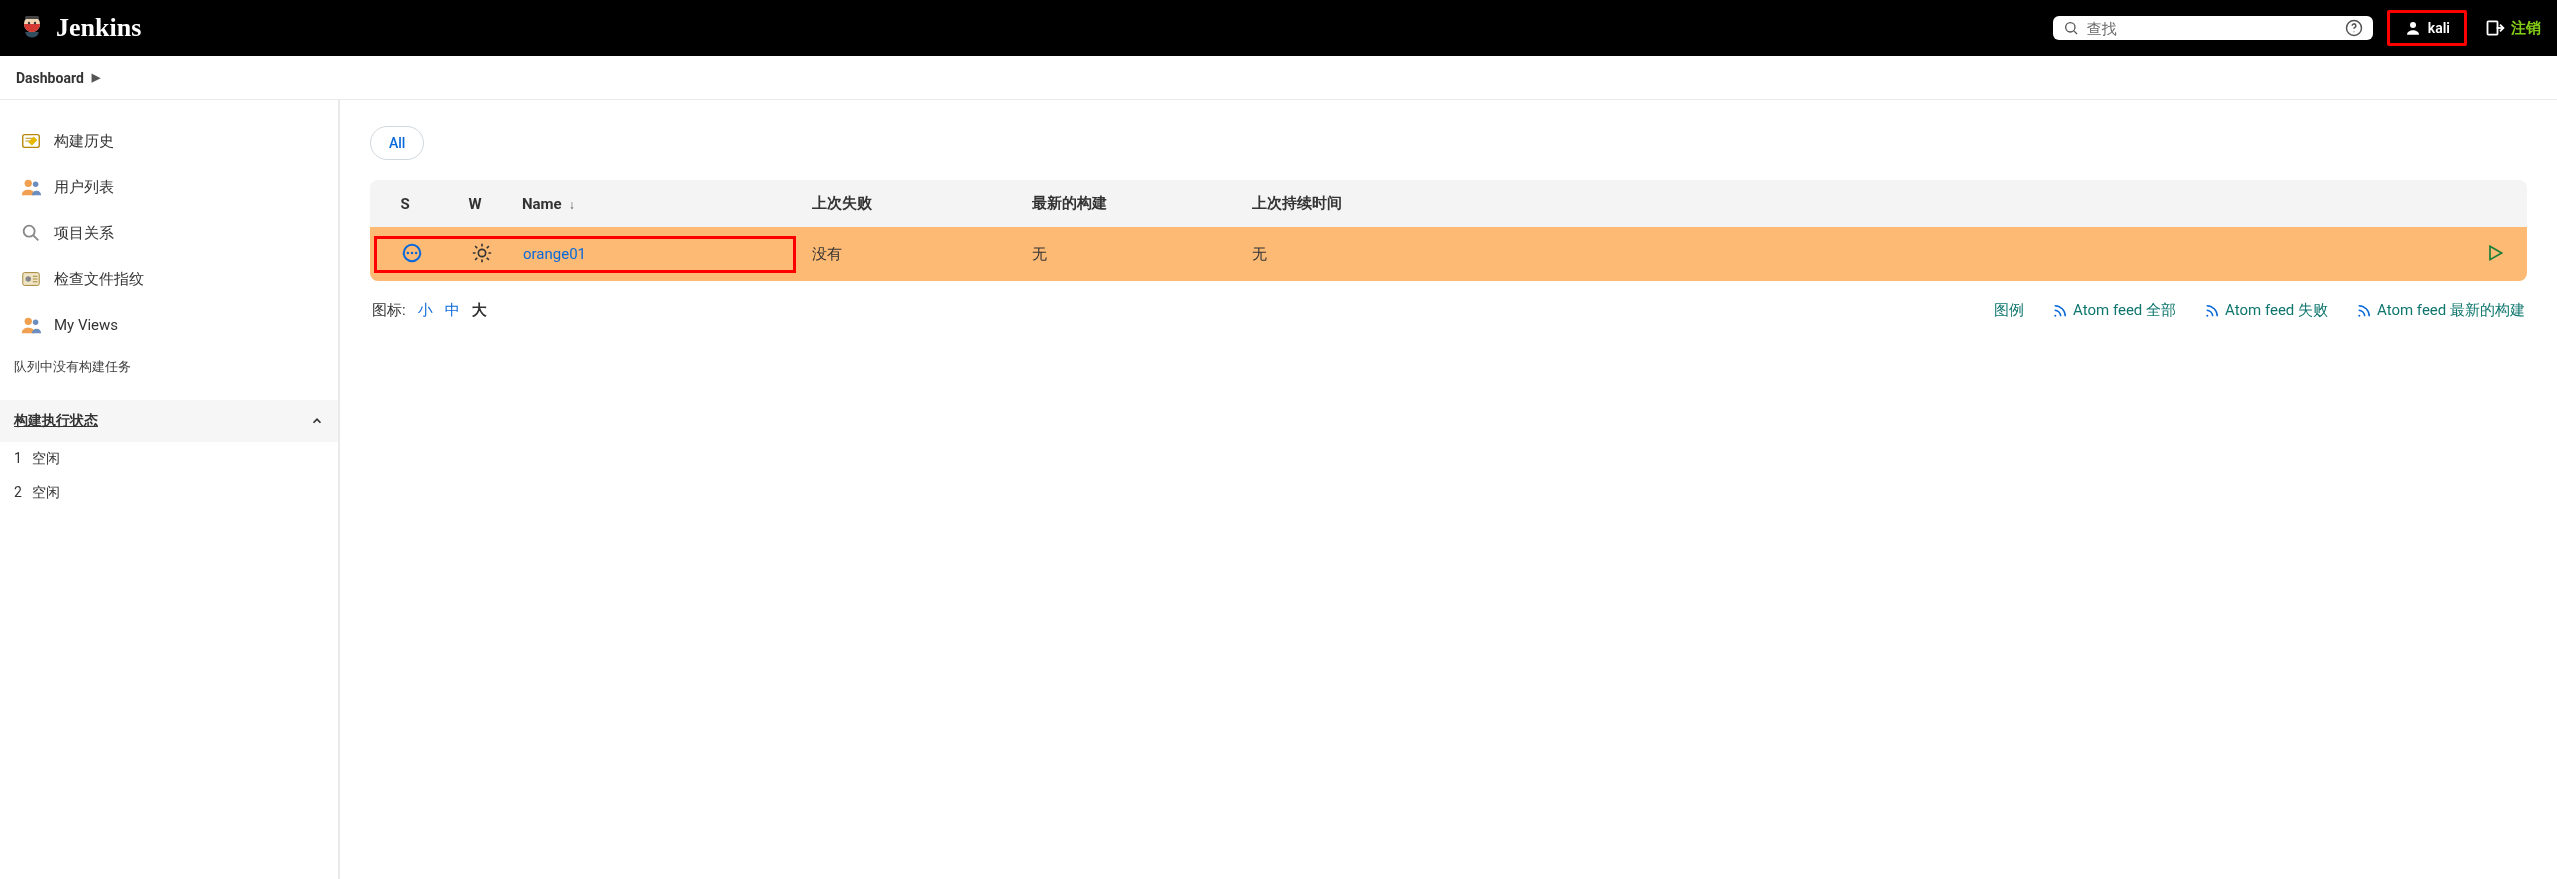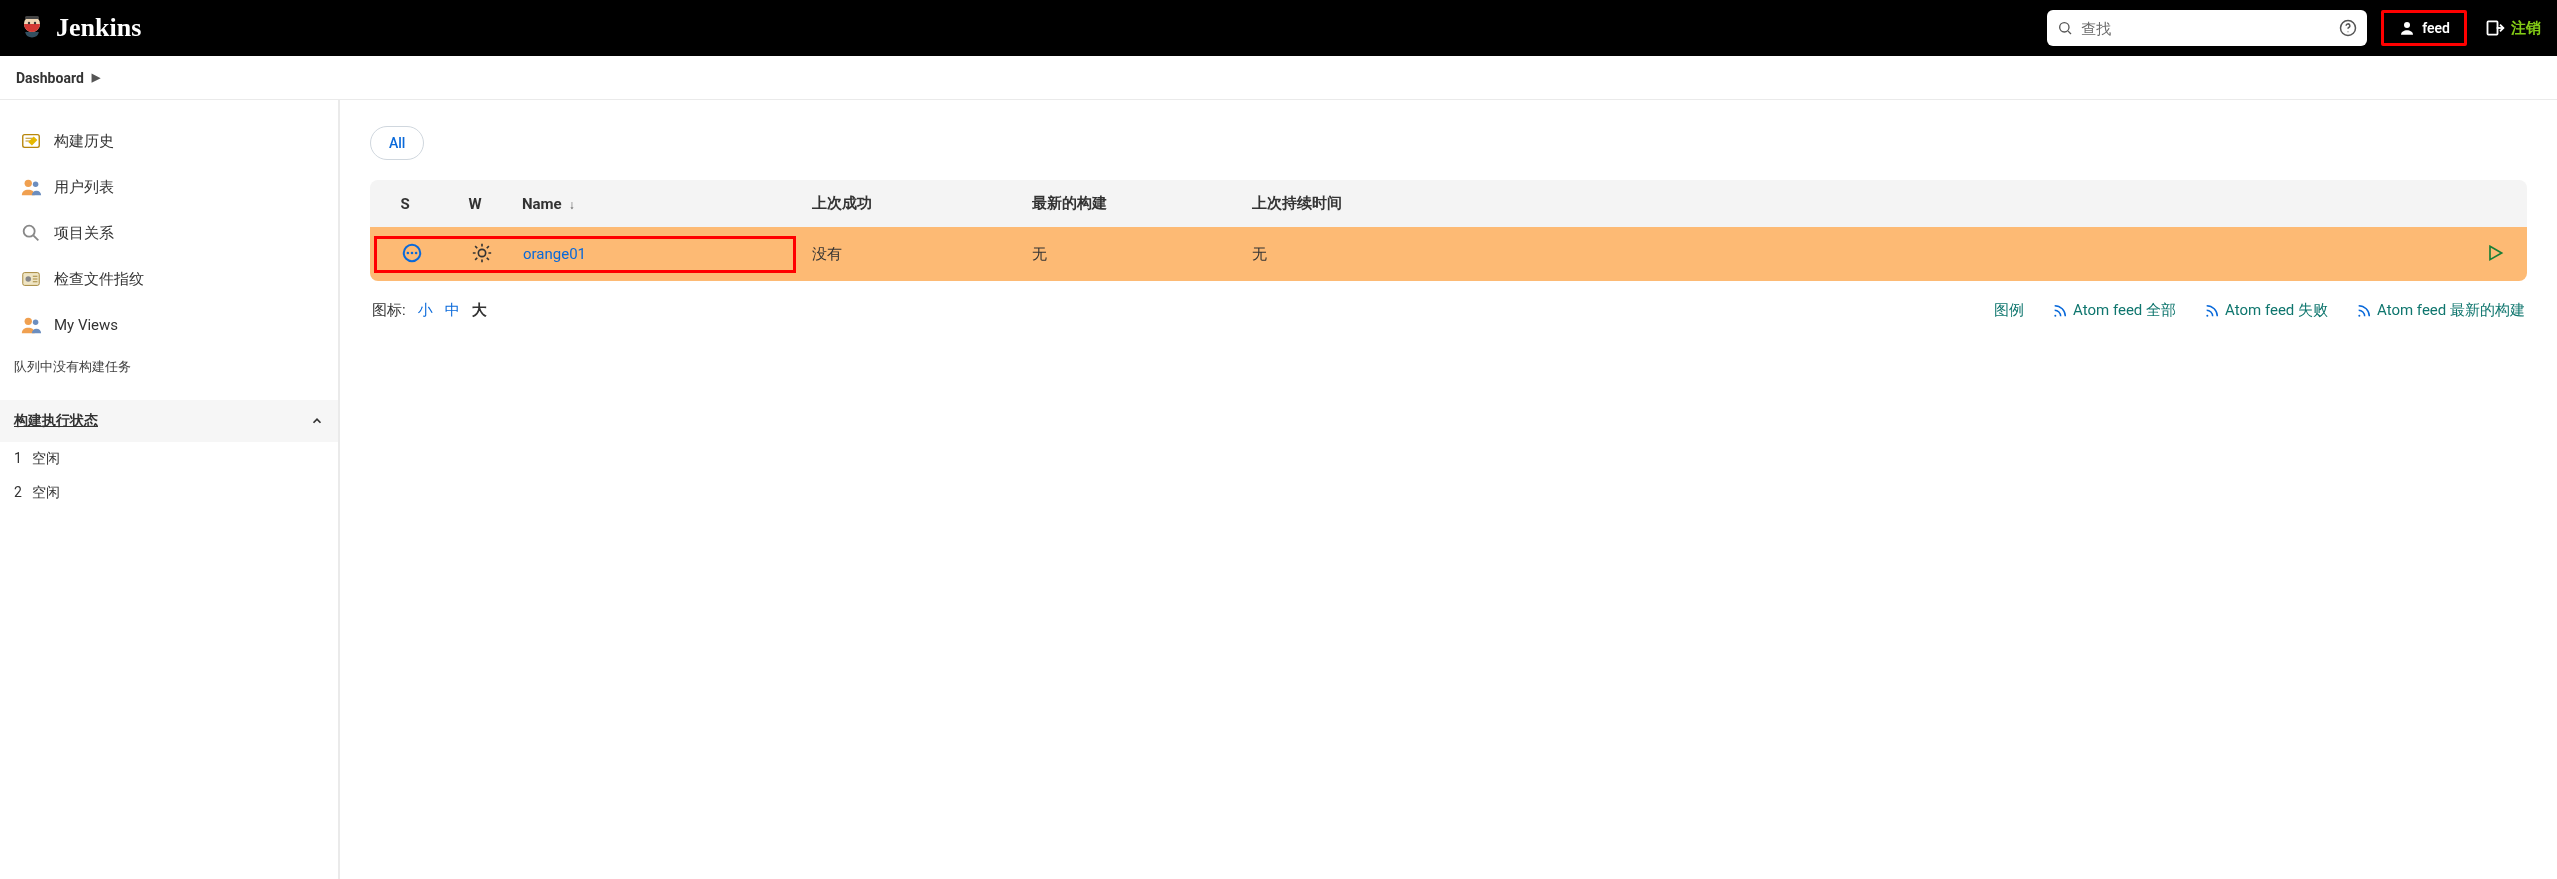--- a/index.html
+++ b/index.html
@@ -28,21 +28,21 @@
     font-weight: bold;
     font-size: 26px;
   }
   .brand-logo {
     width: 32px; height: 32px;
   }
   .header-spacer { flex: 1 1 auto; }
   .searchbox {
     background: #fff;
     border-radius: 6px;
-    height: 36px;
+    height: 24px;
     width: 320px;
     display: flex;
     align-items: center;
     padding: 0 10px;
     gap: 8px;
     color: #555;
   }
   .searchbox input {
     border: none;
     outline: none;
@@ -274,21 +274,21 @@
     </span>
   </div>
   <div class="header-right">
     <div class="account-link">
       <span>
         <svg width="18" height="18" viewBox="0 0 24 24" fill="#fff">
           <circle cx="12" cy="8" r="4"></circle>
           <path d="M4 21c0-4 4-6 8-6s8 2 8 6z"></path>
         </svg>
       </span>
-      <span>feed</span>
+      <span>kali</span>
     </div>
     <div class="logout-link">
       <span>
         <svg width="20" height="20" viewBox="0 0 24 24" fill="none" stroke="#fff" stroke-width="2.2">
           <rect x="3" y="4" width="12" height="16" rx="1"></rect>
           <path d="M14 12h8"></path>
           <path d="M18 8l4 4-4 4"></path>
         </svg>
       </span>
       <span>注销</span>
@@ -394,21 +394,21 @@
     </div>
 
     <table class="jobs-table">
       <thead>
         <tr>
           <th class="center col-s"><span>S</span></th>
           <th class="center col-w"><span>W</span></th>
           <th class="col-name">
             <span>Name</span><span class="sort-arrow">&nbsp;↓</span>
           </th>
-          <th class="col-last-success"><span>上次成功</span></th>
+          <th class="col-last-success"><span>上次失败</span></th>
           <th class="col-last-failure"><span>最新的构建</span></th>
           <th class="col-last-duration"><span>上次持续时间</span></th>
           <th class="col-actions"></th>
         </tr>
       </thead>
       <tbody>
         <tr>
           <td colspan="3" style="padding:8px 6px;">
             <div class="job-cell-box" style="display:flex;align-items:center;">
               <div style="width:70px;text-align:center;">

